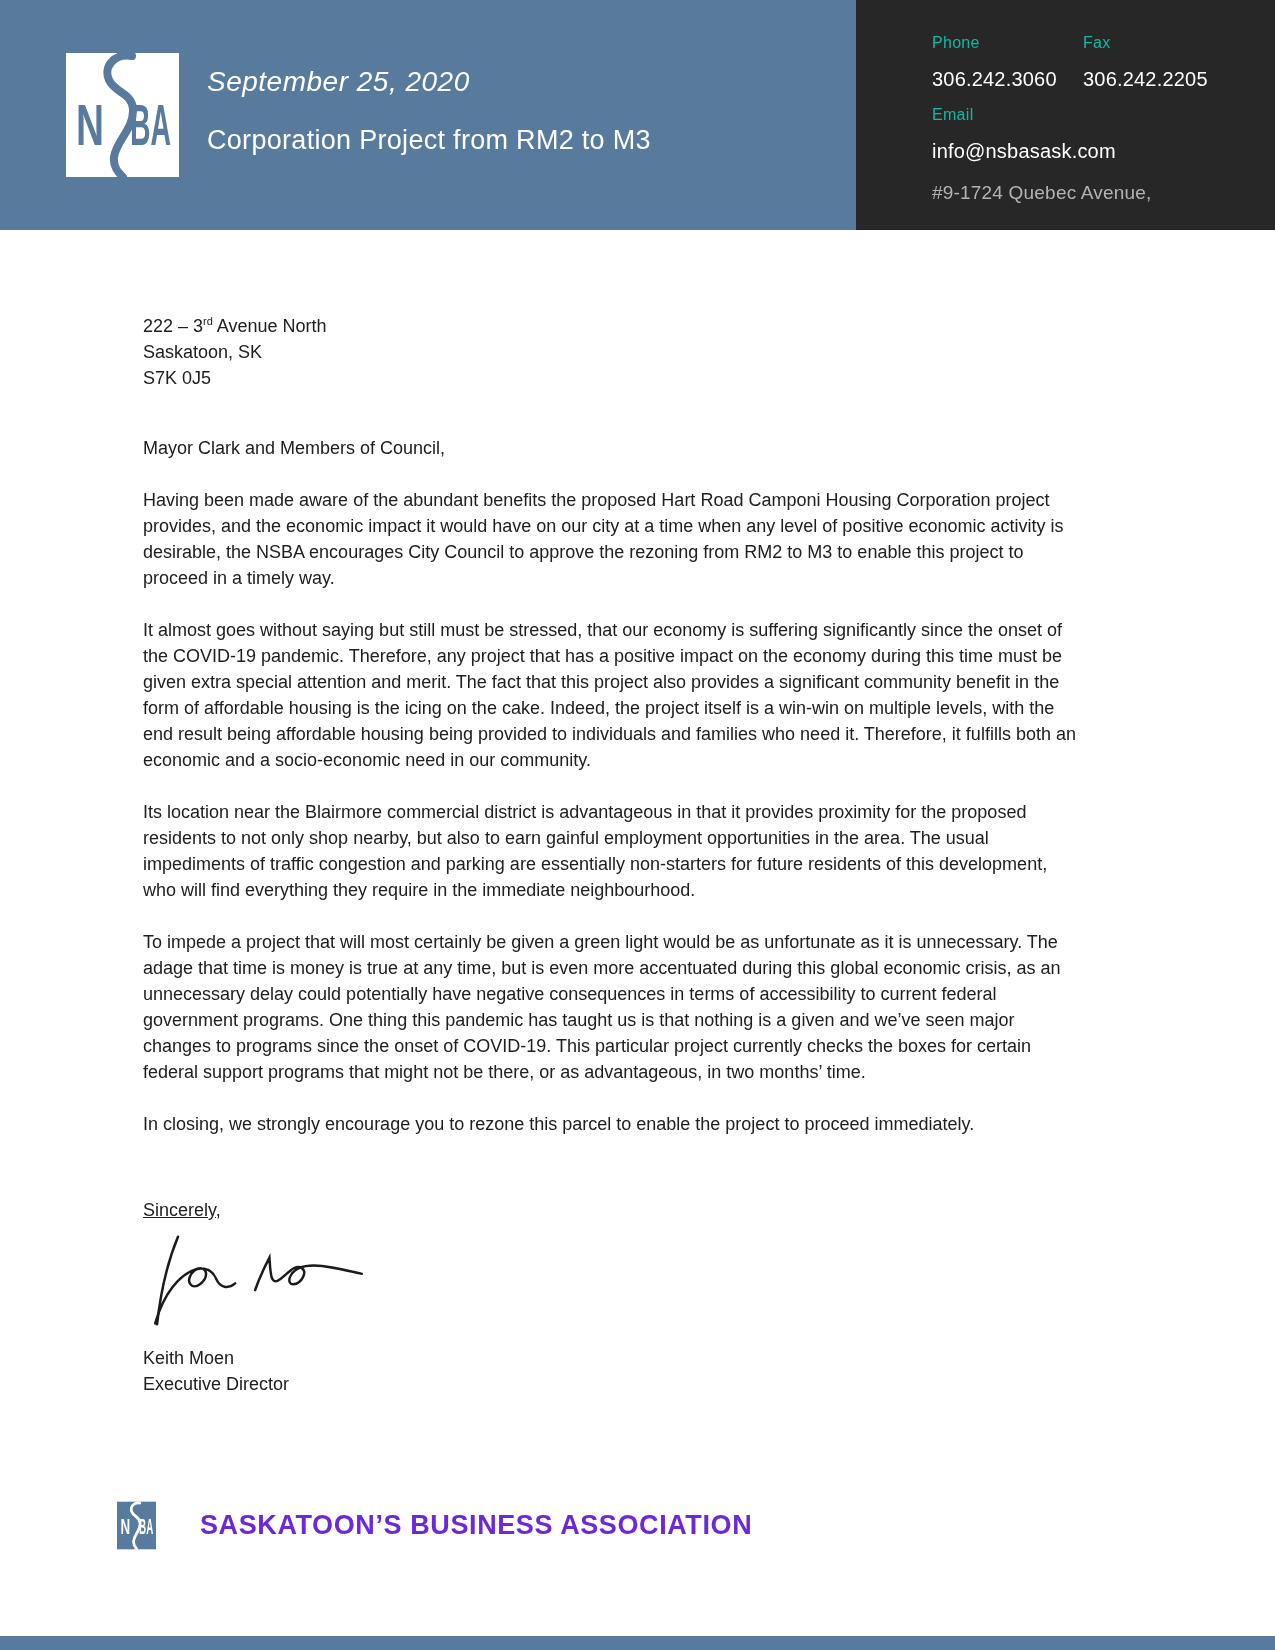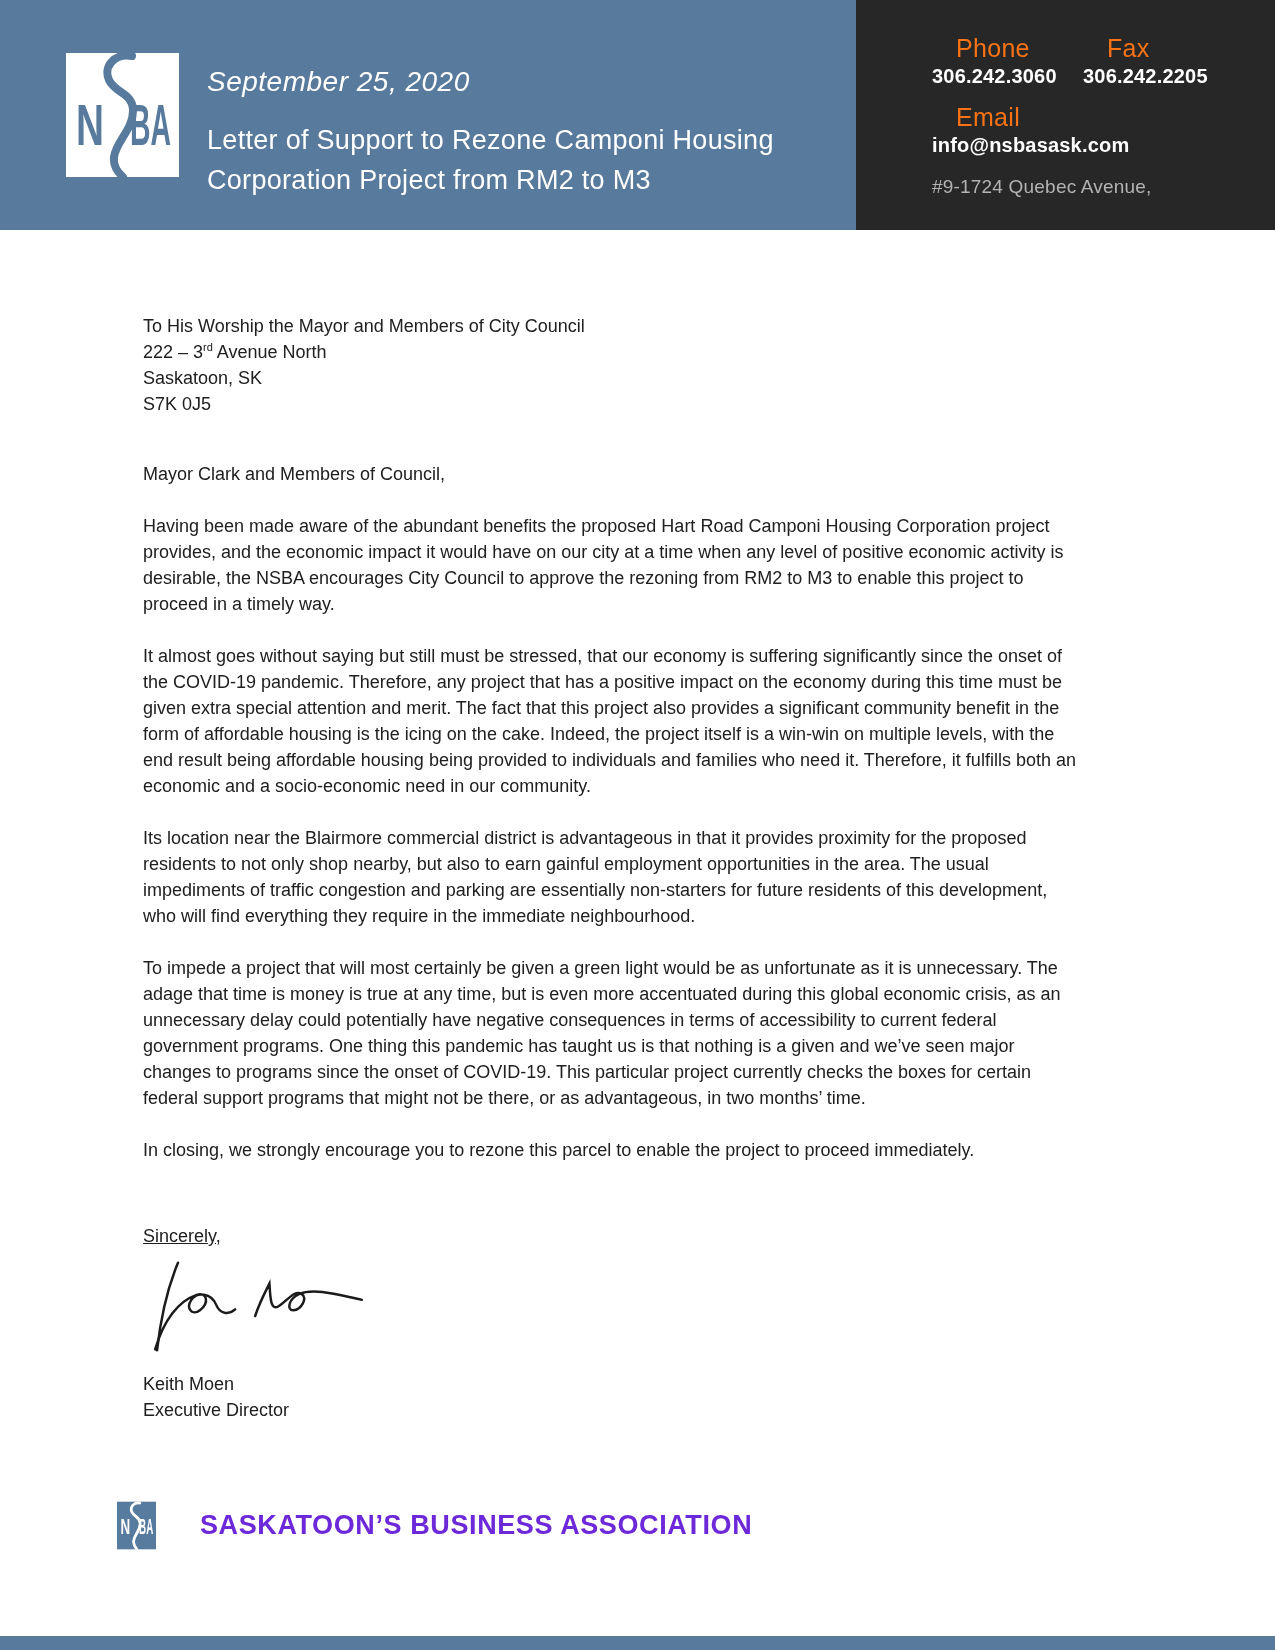--- a/index.html
+++ b/index.html
@@ -15,22 +15,22 @@
   .header-left { position:relative; width:856px; height:230px; background:#587a9c; }
   .header-right { position:relative; width:419px; height:230px; background:#272727; padding:34px 10px 0 76px; }
 
   .logo-box { position:absolute; left:66px; top:53px; width:113px; height:124px; }
   .header-text { position:absolute; left:207px; top:66px; color:#ffffff; }
   .header-date { font-size:28px; font-style:italic; letter-spacing:0.5px; }
   .header-title { margin-top:22px; font-size:27px; line-height:40px; letter-spacing:0.3px; }
 
   .contact-row { display:flex; }
   .contact-col-phone { width:151px; }
-  .contact-label { font-size:25px; color:#f97316; letter-spacing:0.3px;margin-left:24px; }
-  .contact-value { font-size:20px; font-weight:bold; color:#ffffff; margin-top:2px; letter-spacing:0.2px; }
+  .contact-label { font-size:16px; color:#14b8a6; letter-spacing:0.3px; }
+  .contact-value { font-size:20px; font-weight:normal; color:#ffffff; margin-top:16px; letter-spacing:0.2px; }
   .contact-email { margin-top:15px; }
   .contact-address { margin-top:17px; font-size:19px; line-height:26px; color:#b3b3b3; letter-spacing:0.2px; }
 
   
   .content { position:absolute; left:143px; top:313px; width:940px; font-size:18px; line-height:26px; }
   .recipient div { white-space:nowrap; }
   .salutation { margin-top:44px; }
   p.body-par { margin:26px 0 0 0; }
   .sincerely { margin-top:60px;text-decoration:underline; }
   .signature { display:block; margin-top:8px; }
@@ -56,21 +56,20 @@
       <svg class="logo-box" viewBox="0 0 113 124">
         <rect x="0" y="0" width="113" height="124" fill="#ffffff"></rect>
         <text x="10" y="92" font-size="58" font-weight="bold" fill="#587a9c" textLength="28" lengthAdjust="spacingAndGlyphs">N</text>
         <text x="64" y="92" font-size="58" font-weight="bold" fill="#587a9c" textLength="41" lengthAdjust="spacingAndGlyphs">BA</text>
         <path d="M66,3 C48,0 37,14 43,27 C49,40 66,40 67,56 C68,76 50,88 48,104 C47,114 52,119 57,124" stroke="#587a9c" stroke-width="8" fill="none" stroke-linecap="round"></path>
       </svg>
 
       <div class="header-text">
         <div class="header-date">September 25, 2020</div>
         <div class="header-title">
-          <div>Letter of Support to Rezone Camponi Housing</div>
           <div>Corporation Project from RM2 to M3</div>
         </div>
       </div>
     </div>
 
     <div class="header-right">
       <div class="contact-row">
         <div class="contact-col-phone">
           <div class="contact-label">Phone</div>
           <div class="contact-value">306.242.3060</div>
@@ -86,21 +85,20 @@
       </div>
       <div class="contact-address">
         <div>#9-1724 Quebec Avenue,</div>
       </div>
     </div>
   </div>
 
   <div class="content">
 
     <div class="recipient">
-      <div>To His Worship the Mayor and Members of City Council</div>
       <div><span>222 – 3</span><sup>rd</sup><span> Avenue North</span></div>
       <div>Saskatoon, SK</div>
       <div>S7K 0J5</div>
     </div>
 
     <div class="salutation">Mayor Clark and Members of Council,</div>
 
     <p class="body-par">Having been made aware of the abundant benefits the proposed Hart Road Camponi Housing Corporation project provides, and the economic impact it would have on our city at a time when any level of positive economic activity is desirable, the NSBA encourages City Council to approve the rezoning from RM2 to M3 to enable this project to proceed in a timely way.</p>
     <p class="body-par">It almost goes without saying but still must be stressed, that our economy is suffering significantly since the onset of the COVID-19 pandemic. Therefore, any project that has a positive impact on the economy during this time must be given extra special attention and merit. The fact that this project also provides a significant community benefit in the form of affordable housing is the icing on the cake. Indeed, the project itself is a win-win on multiple levels, with the end result being affordable housing being provided to individuals and families who need it. Therefore, it fulfills both an economic and a socio-economic need in our community.</p>
     <p class="body-par">Its location near the Blairmore commercial district is advantageous in that it provides proximity for the proposed residents to not only shop nearby, but also to earn gainful employment opportunities in the area. The usual impediments of traffic congestion and parking are essentially non-starters for future residents of this development, who will find everything they require in the immediate neighbourhood.</p>

